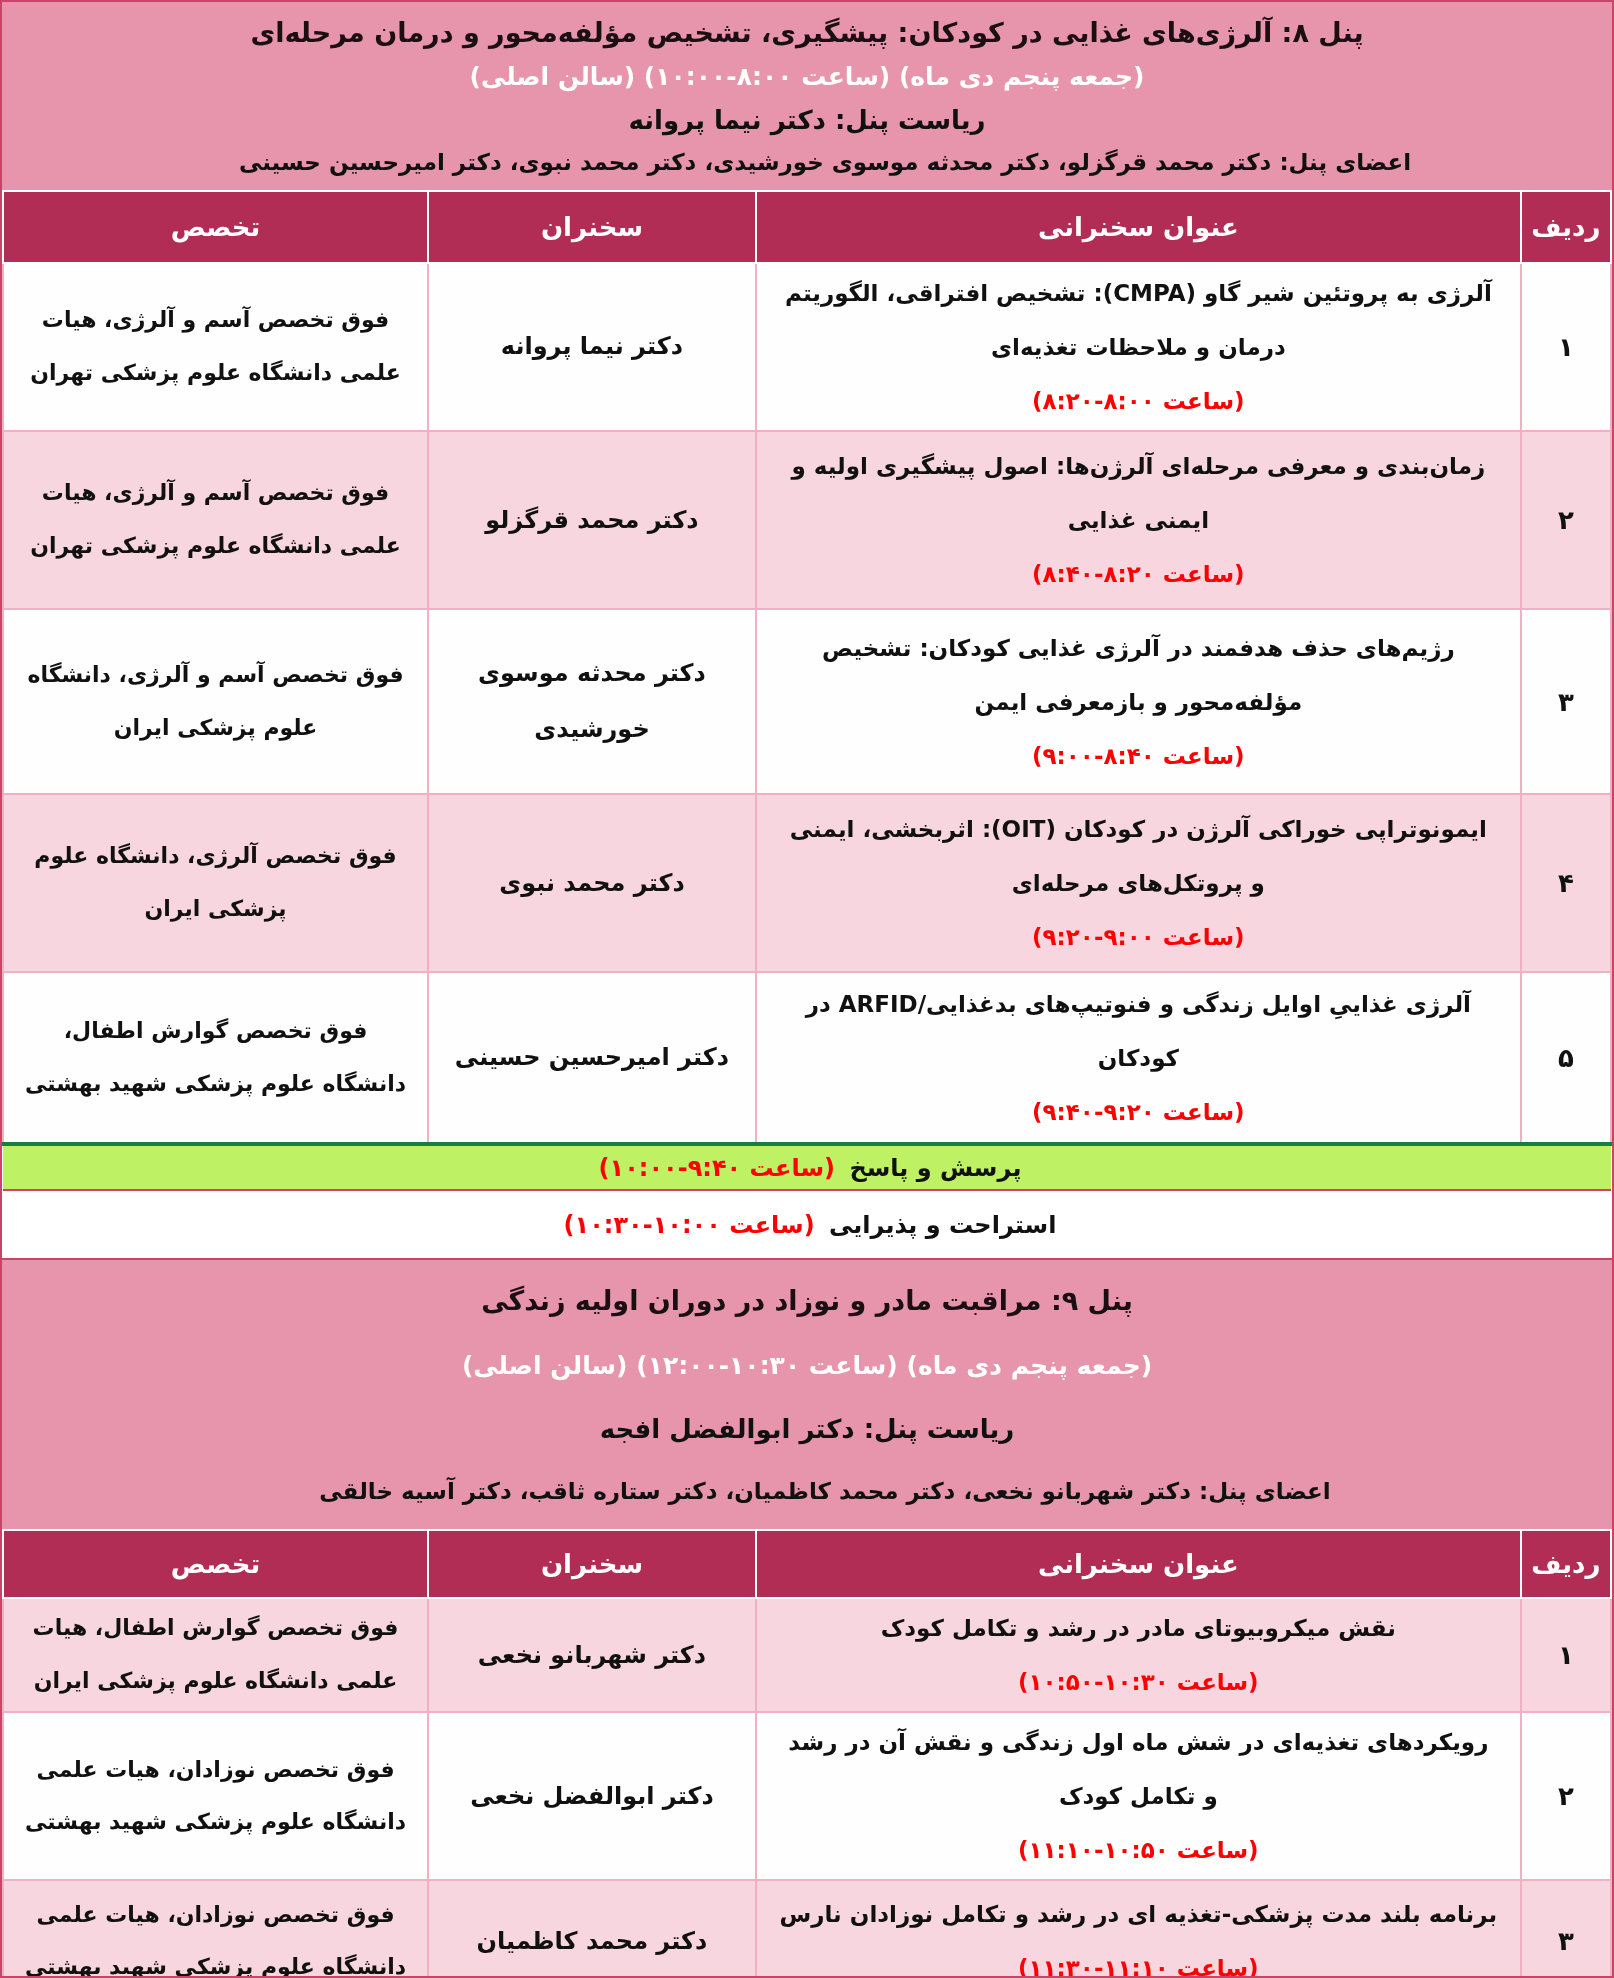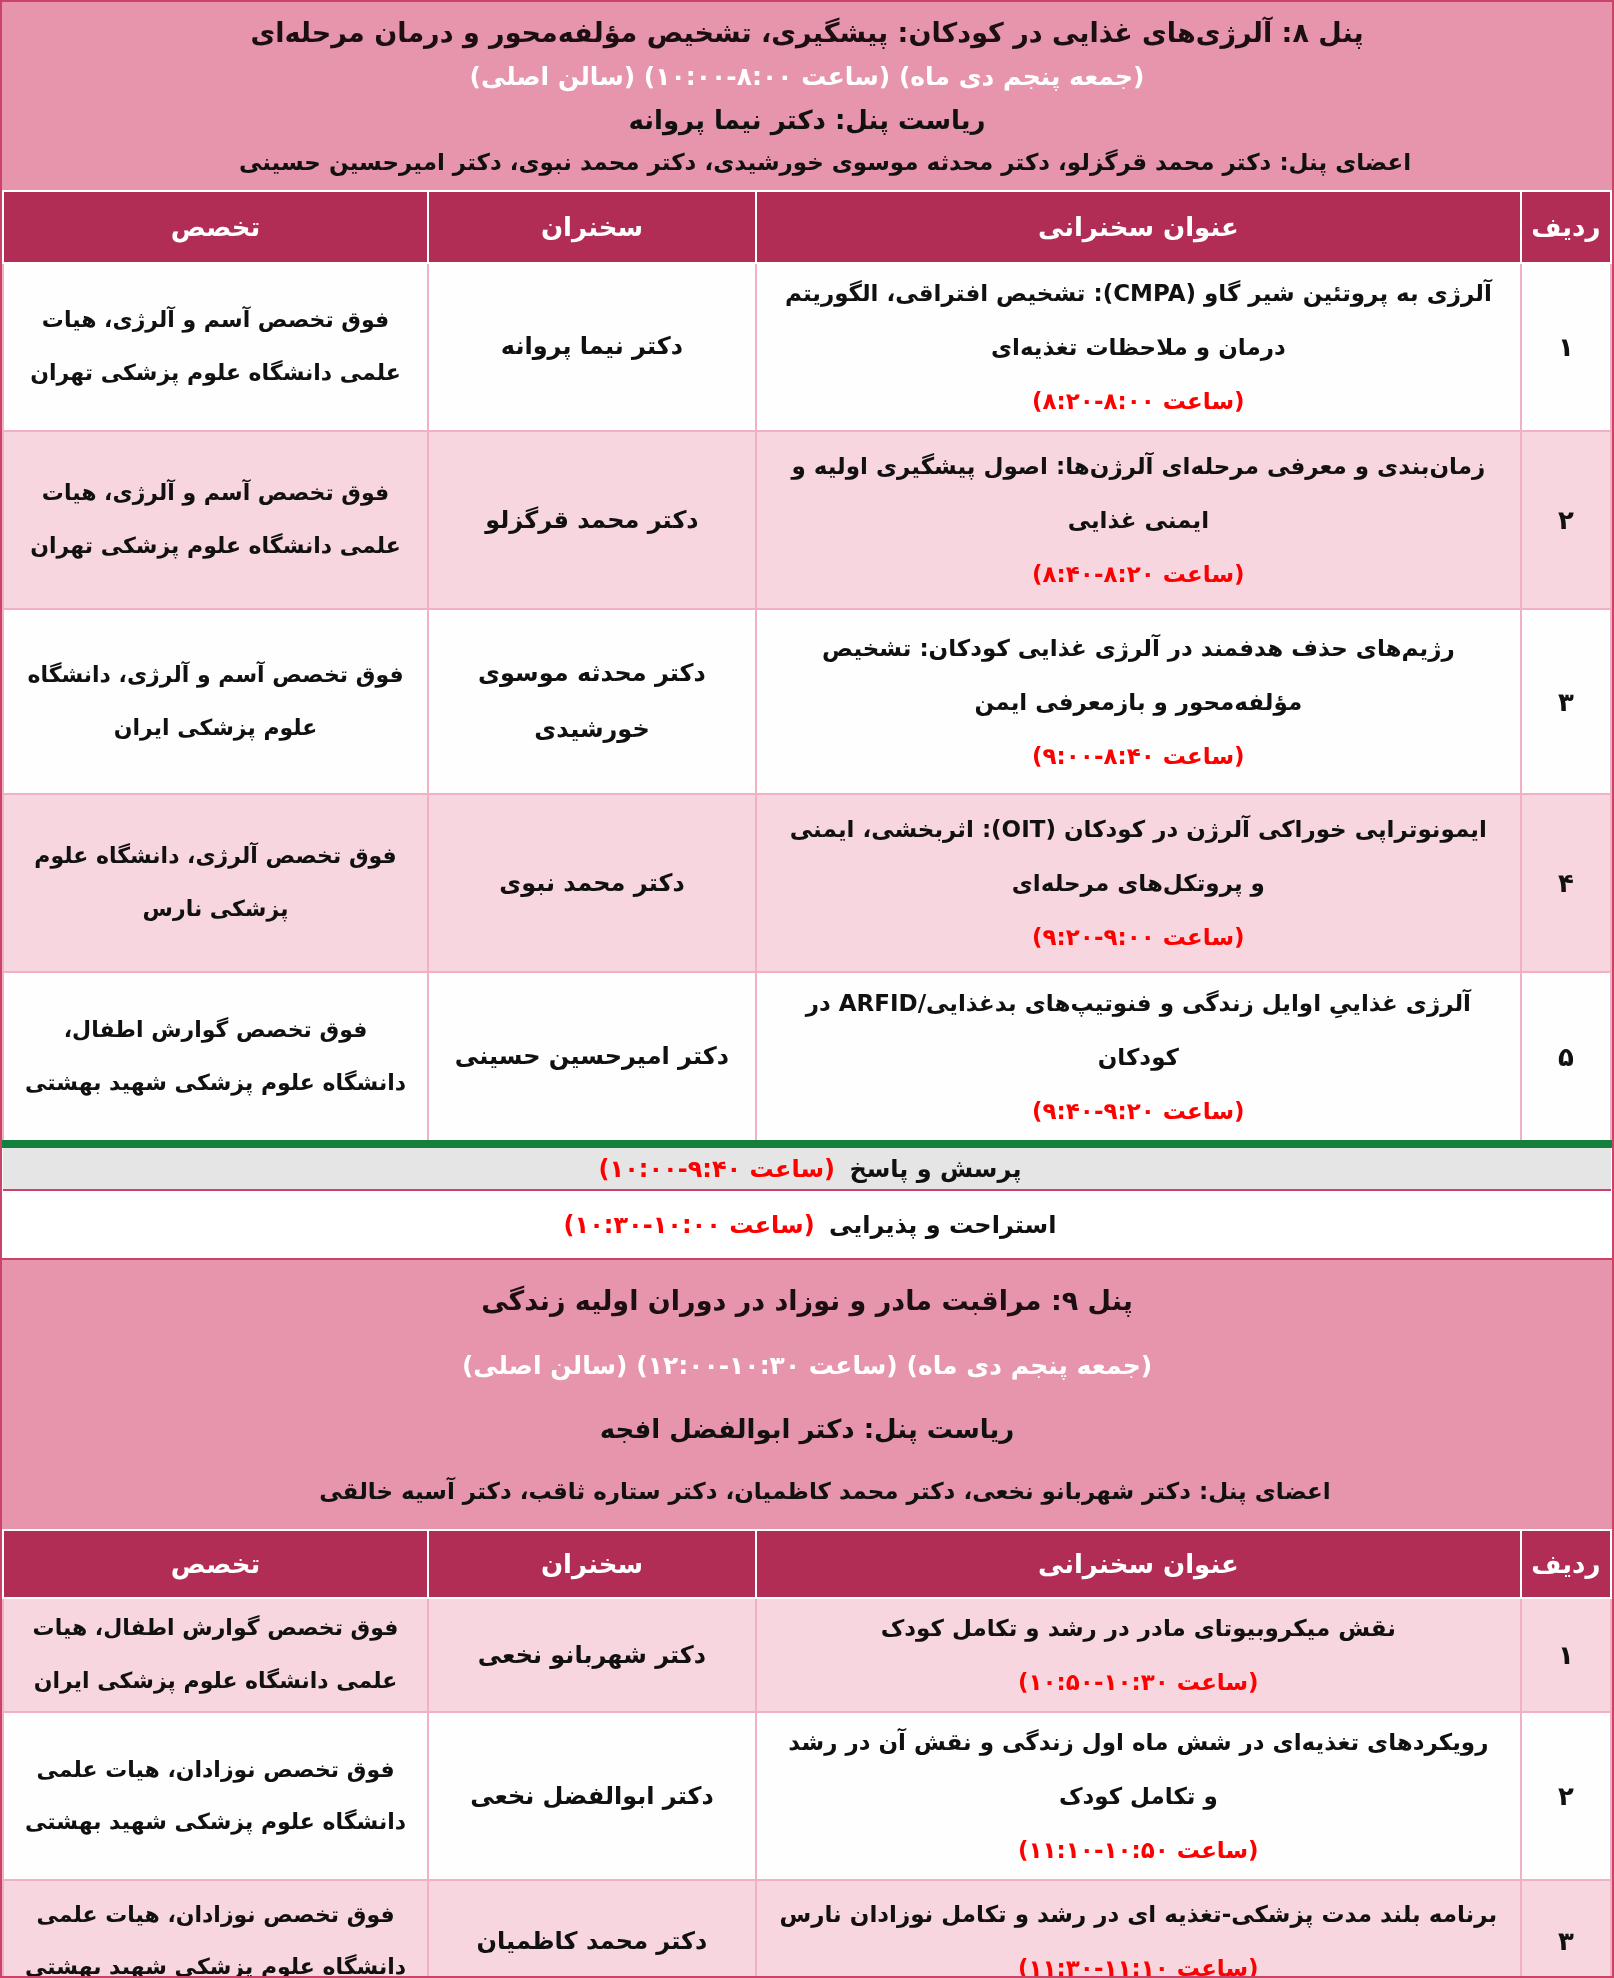--- a/index.html
+++ b/index.html
@@ -26,21 +26,21 @@
   tr.stripe-light td{background:#fffefe;border-radius:8px;}
   tr.stripe-pink td{background:#f7d6e0;}
   td.cell-title{font-size:23px;line-height:2.35;padding:2px 22px;}
   td.cell-speaker{font-size:24px;line-height:2.3;}
   td.cell-spec{font-size:22px;line-height:2.4;padding:2px 18px;}
   td.cell-num{font-size:26px;}
   .time{color:#fe0000;display:block;}
   .time-inline{color:#fe0000;display:inline;margin:0 6px;}
   
   .wide-row td{font-size:24px;height:46px;padding:2px 10px;}
-  tr.qa td{background:#e5e5e5;border:none;border-top:8px solid #15803d;}
+  tr.qa td{background:#bef264;border:none;border-top:4px solid #15803d;}
   tr.brk td{background:#ffffff;border:none;border-top:2px solid #cb4368;height:68px;margin-top:46px;}
 </style>
 </head>
 <body>
 
 <div class="sheet">
 
   <div class="band h1">
     <div class="title">پنل ۸: آلرژی‌های غذایی در کودکان: پیشگیری، تشخیص مؤلفه‌محور و درمان مرحله‌ای</div>
     <div class="session">(جمعه پنجم دی ماه) (ساعت ۸:۰۰‏-۱۰:۰۰) (سالن اصلی)</div>
@@ -91,21 +91,21 @@
         <td class="cell-speaker">دکتر محدثه موسوی خورشیدی</td>
         <td class="cell-spec">فوق تخصص آسم و آلرژی، دانشگاه علوم پزشکی ایران</td>
       </tr>
       <tr class="stripe-pink" style="height:178px">
         <td class="cell-num">۴</td>
         <td class="cell-title">
           <span>ایمونوتراپی خوراکی آلرژن در کودکان (OIT): اثربخشی، ایمنی و پروتکل‌های مرحله‌ای</span>
           <span class="time">(ساعت ۹:۰۰‏-۹:۲۰)</span>
         </td>
         <td class="cell-speaker">دکتر محمد نبوی</td>
-        <td class="cell-spec">فوق تخصص آلرژی، دانشگاه علوم پزشکی نارس</td>
+        <td class="cell-spec">فوق تخصص آلرژی، دانشگاه علوم پزشکی ایران</td>
       </tr>
       <tr class="stripe-light" style="height:172px">
         <td class="cell-num">۵</td>
         <td class="cell-title">
           <span>آلرژی غذاییِ اوایل زندگی و فنوتیپ‌های بدغذایی/ARFID در کودکان</span>
           <span class="time">(ساعت ۹:۲۰‏-۹:۴۰)</span>
         </td>
         <td class="cell-speaker">دکتر امیرحسین حسینی</td>
         <td class="cell-spec">فوق تخصص گوارش اطفال، دانشگاه علوم پزشکی شهید بهشتی</td>
       </tr>

